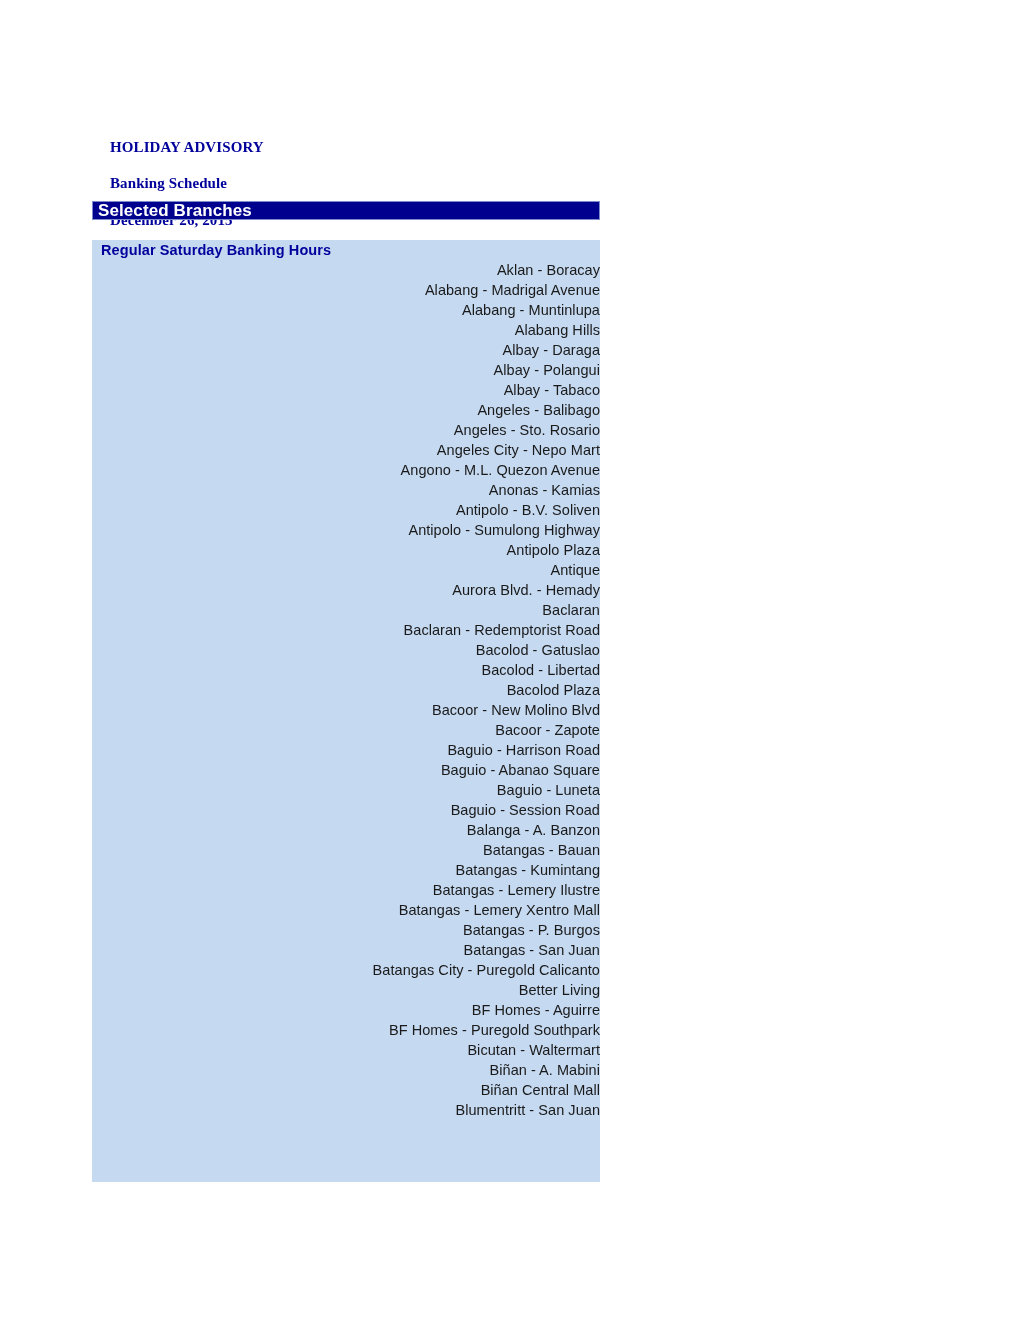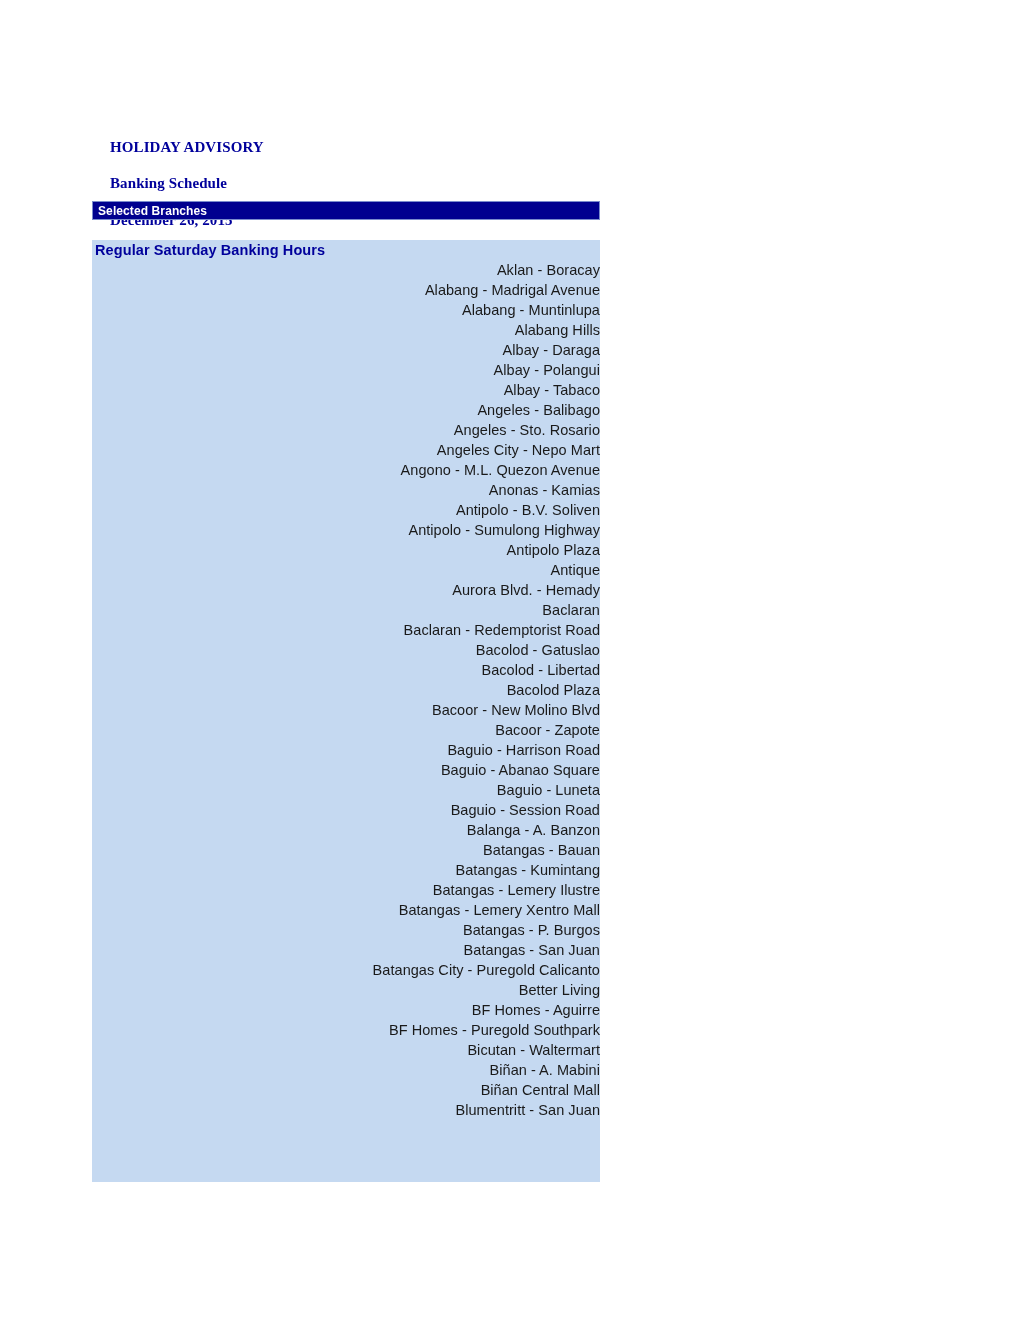--- a/index.html
+++ b/index.html
@@ -47,21 +47,21 @@
     width: 508px;
     height: 19px;
     background: #00008f;
     border: 1px solid #7a8ccc;
     box-sizing: border-box;
     display: flex;
     align-items: center;
   }
   .section-bar-label {
     color: #ffffff;
-    font-size: 12px;
+    font-size: 17px;
     font-weight: bold;
     padding-left: 5px;
     letter-spacing: 0.1px;
     line-height: 1;
     white-space: nowrap;
   }
 
   
   .branch-panel {
     position: absolute;
@@ -72,21 +72,21 @@
     background: #c5d9f1;
     overflow: hidden;
     box-sizing: border-box;
   }
 
   .group-heading {
     color: #00009b;
     font-size: 14.5px;
     font-weight: bold;
     line-height: 20px;
-    padding-left: 3px;
+    padding-left: 9px;
     letter-spacing: 0.1px;
     white-space: nowrap;
   }
 
   .branch-list {
     list-style: none;
     margin: 0;
     padding: 0;
     text-align: right;
   }

